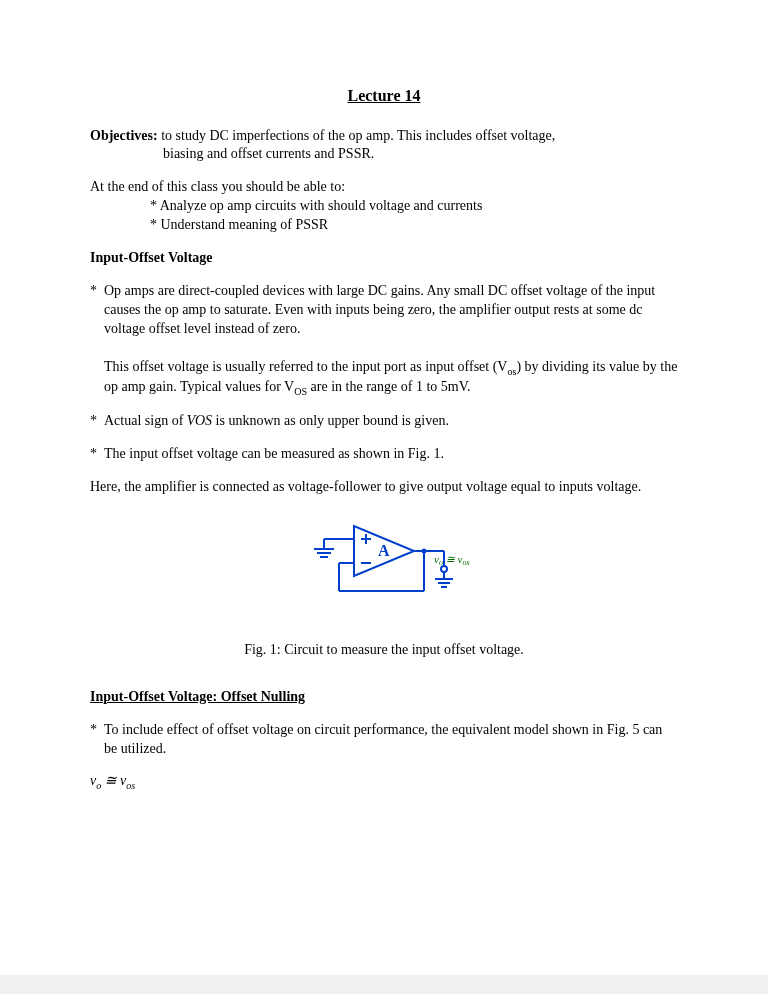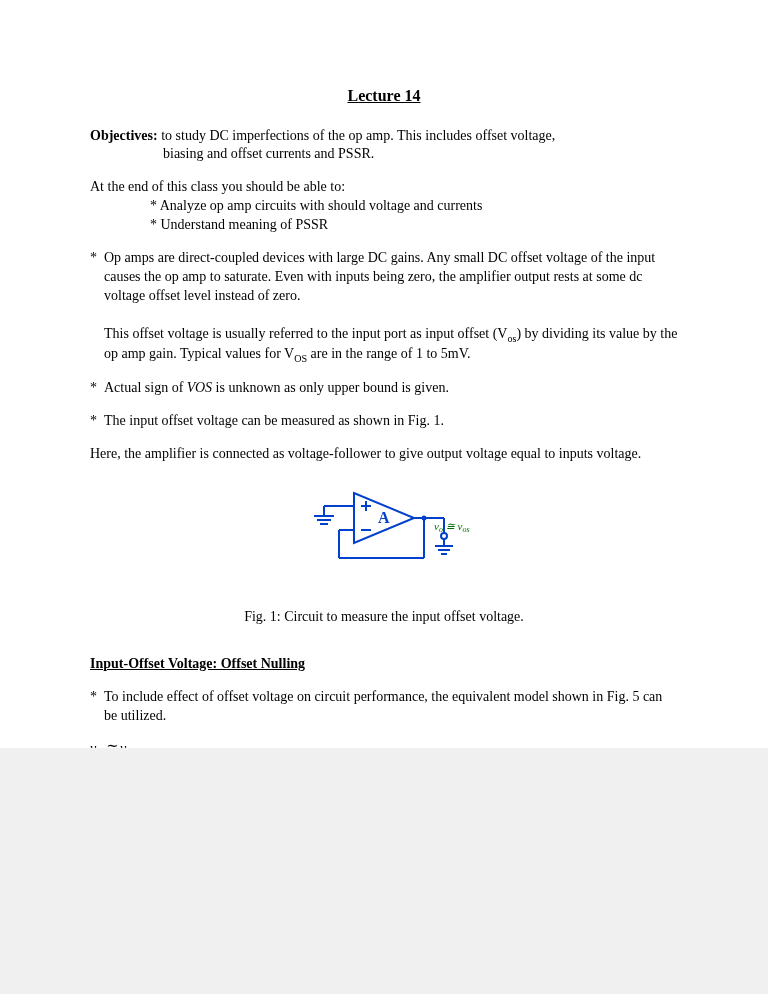--- a/index.html
+++ b/index.html
@@ -5,21 +5,21 @@
     body {
       margin: 0;
       padding: 0;
       background: #f0f0f0;
       font-family: 'Times New Roman', Times, serif;
       display: flex;
       justify-content: center;
     }
     .page {
       width: 768px;
-      height: 748px;
+      height: 975px;
       background: white;
       box-shadow: 0 2px 8px rgba(0,0,0,0.2);
       padding: 85px 90px 40px 90px;
       box-sizing: border-box;
       font-size: 14px;
       line-height: 1.35;
       color: #000;
     }
     .title {
       text-align: center;
@@ -121,20 +121,21 @@
     <span class="obj-label">Objectives:</span><span> to study DC imperfections of the op amp. This includes offset voltage,</span><br>
     <span class="obj-indent">biasing and offset currents and PSSR.</span>
   </div>
 
   <div class="list-block">
     <span>At the end of this class you should be able to:</span><br>
     <span class="list-indent">* Analyze op amp circuits with should voltage and currents</span><br>
     <span class="list-indent">* Understand meaning of PSSR</span>
   </div>
 
+  <div class="section-head">Input-Offset Voltage</div>
 
   <div class="bullet">
     <div class="bullet-star">*</div>
     <div class="bullet-text">
       <span>Op amps are direct-coupled devices with large DC gains. Any small DC offset voltage of the input causes the op amp to saturate. Even with inputs being zero, the amplifier output rests at some dc voltage offset level instead of zero.</span>
       <br><br>
       <span>This offset voltage is usually referred to the input port as input offset (V</span><span class="sub">os</span><span>) by dividing its value by the op amp gain. Typical values for V</span><span class="sub">OS</span><span> are in the range of 1 to 5mV.</span>
     </div>
   </div>
 

